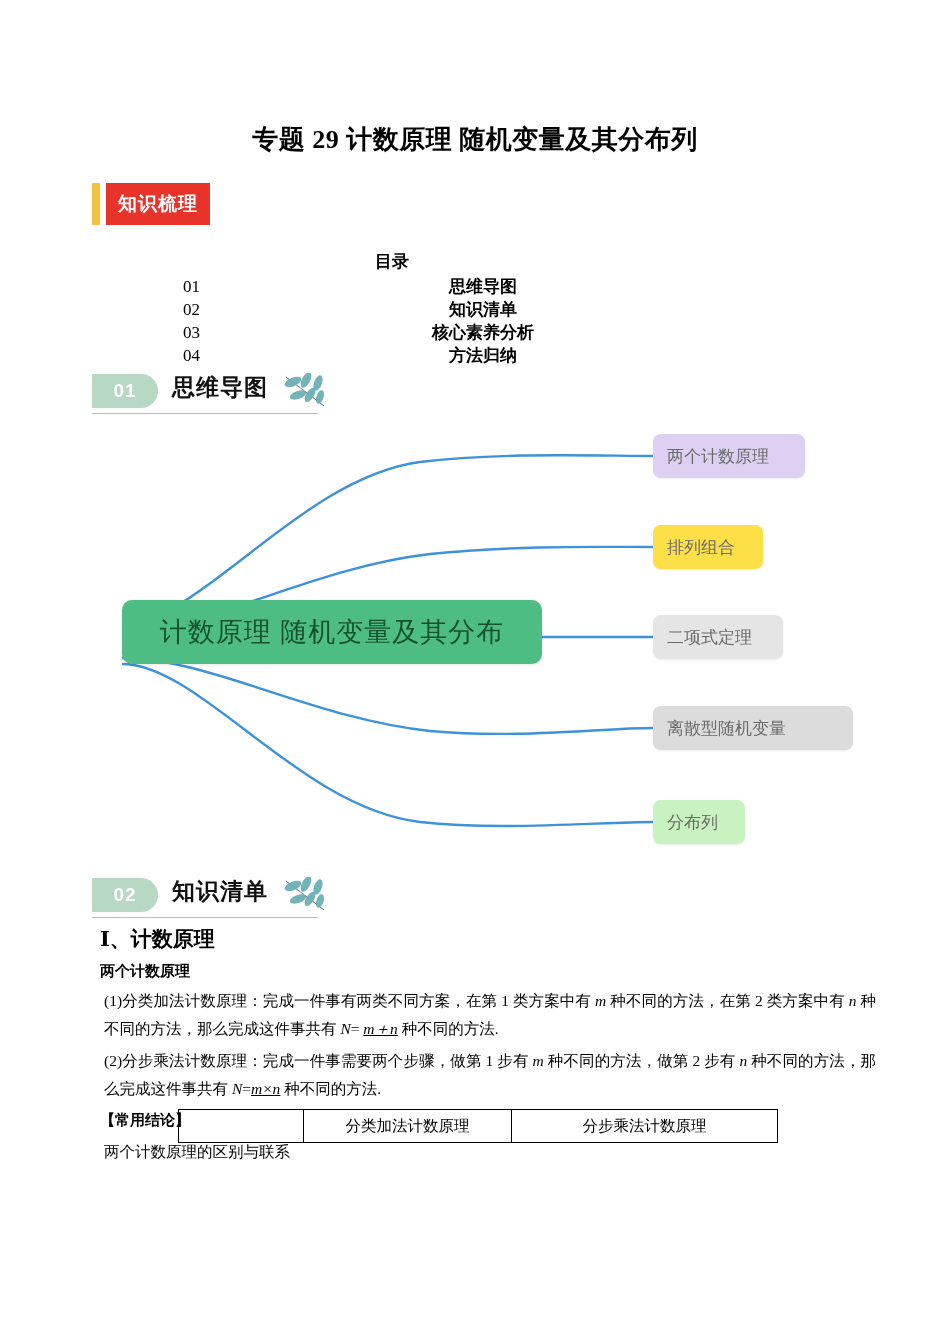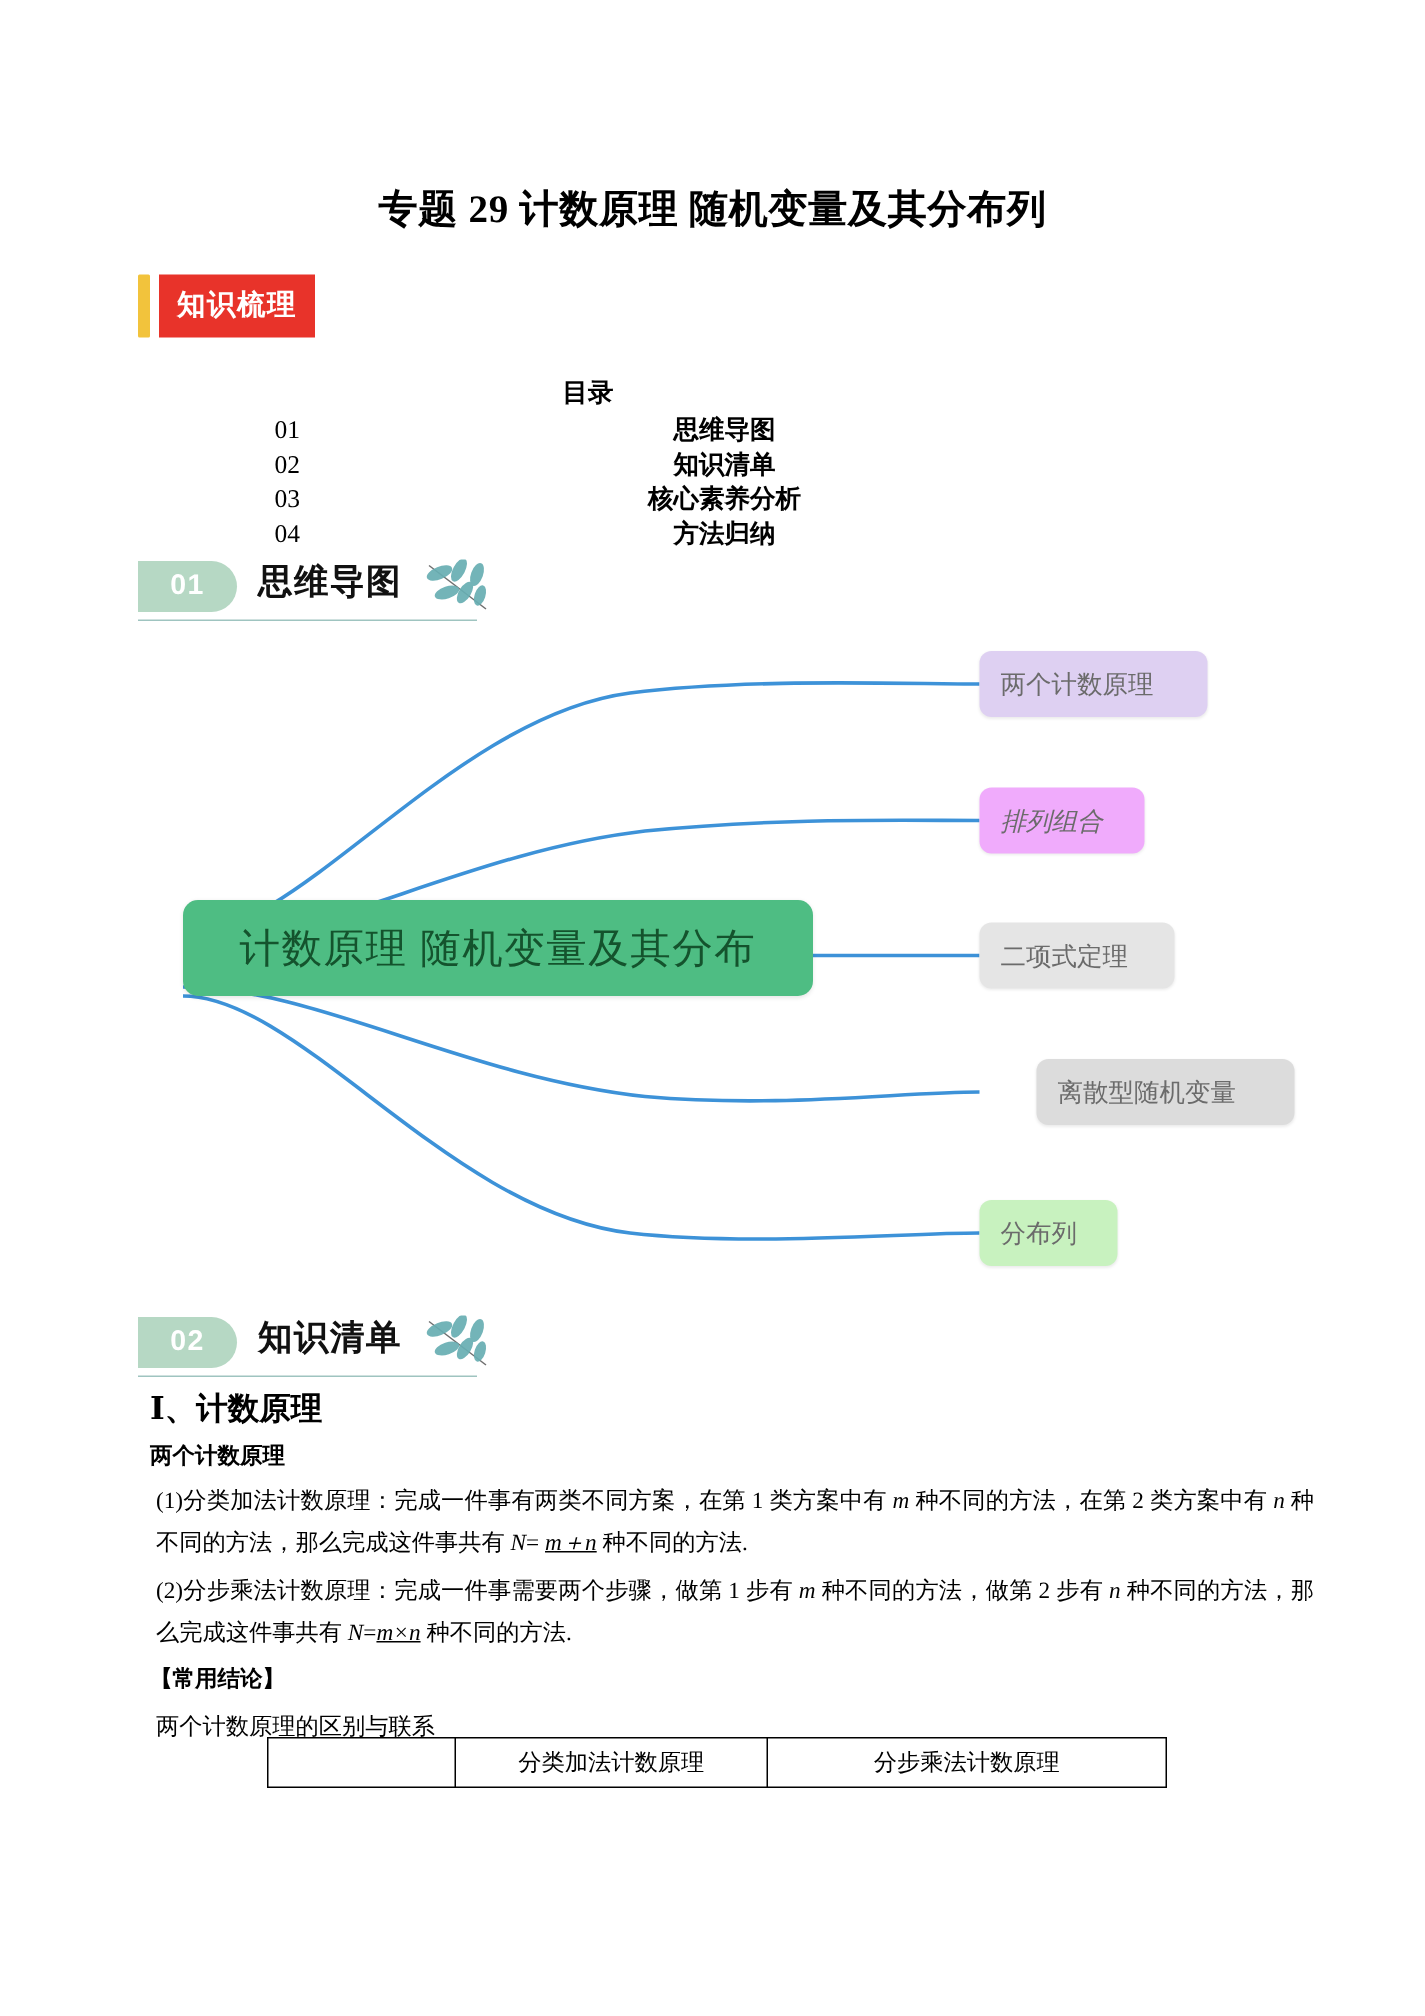--- a/index.html
+++ b/index.html
@@ -204,21 +204,21 @@
     line-height: 28px;
   }
   .u { text-decoration: underline; }
   .it { font-style: italic; }
   .tag-bold { font-weight: bold; font-size: 15px; }
 
   
   .cmp-table {
     position: absolute;
     left: 178px;
-    top: 1158px;
+    top: 1109px;
     width: 590px;
     border-collapse: collapse;
     table-layout: fixed;
   }
   .cmp-table td {
     border: 1px solid #000000;
     height: 30px;
     text-align: center;
     font-size: 15.5px;
     vertical-align: middle;
@@ -290,23 +290,23 @@
 
       <path d="M 122 240 C 210 240, 310 300, 430 313 C 520 321, 600 310, 653 310"></path>
 
       <path d="M 122 246 C 200 246, 300 390, 420 404 C 500 413, 600 404, 653 404"></path>
     </g>
   </svg>
 
   <div class="mm-center">计数原理 随机变量及其分布</div>
 
   <div class="mm-node" style="top:16px; width:152px; height:44px; background:#ded0f2;">两个计数原理</div>
-  <div class="mm-node" style="top:107px; width:110px; height:44px; background:#f0abfc;font-style:italic;">排列组合</div>
+  <div class="mm-node" style="top:107px; width:110px; height:44px; background:#fde047;">排列组合</div>
   <div class="mm-node" style="top:197px; width:130px; height:44px; background:#e5e5e5;">二项式定理</div>
-  <div class="mm-node" style="top:288px; width:172px; height:44px; background:#dcdcdc;margin-left:38px;">离散型随机变量</div>
+  <div class="mm-node" style="top:288px; width:200px; height:44px; background:#dcdcdc;">离散型随机变量</div>
   <div class="mm-node" style="top:382px; width:92px; height:44px; background:#c8f2bf;">分布列</div>
 </div>
 
 <div class="sec-header" style="left:92px; top:876px;">
   <div class="sec-badge">02</div>
   <div class="sec-name">知识清单</div>
   <div class="sec-leaf">
     <svg width="56" height="40" viewBox="0 0 56 40">
       <g stroke="#6f6f6f" stroke-width="1" fill="none">
         <path d="M6 4 L44 33"></path>

